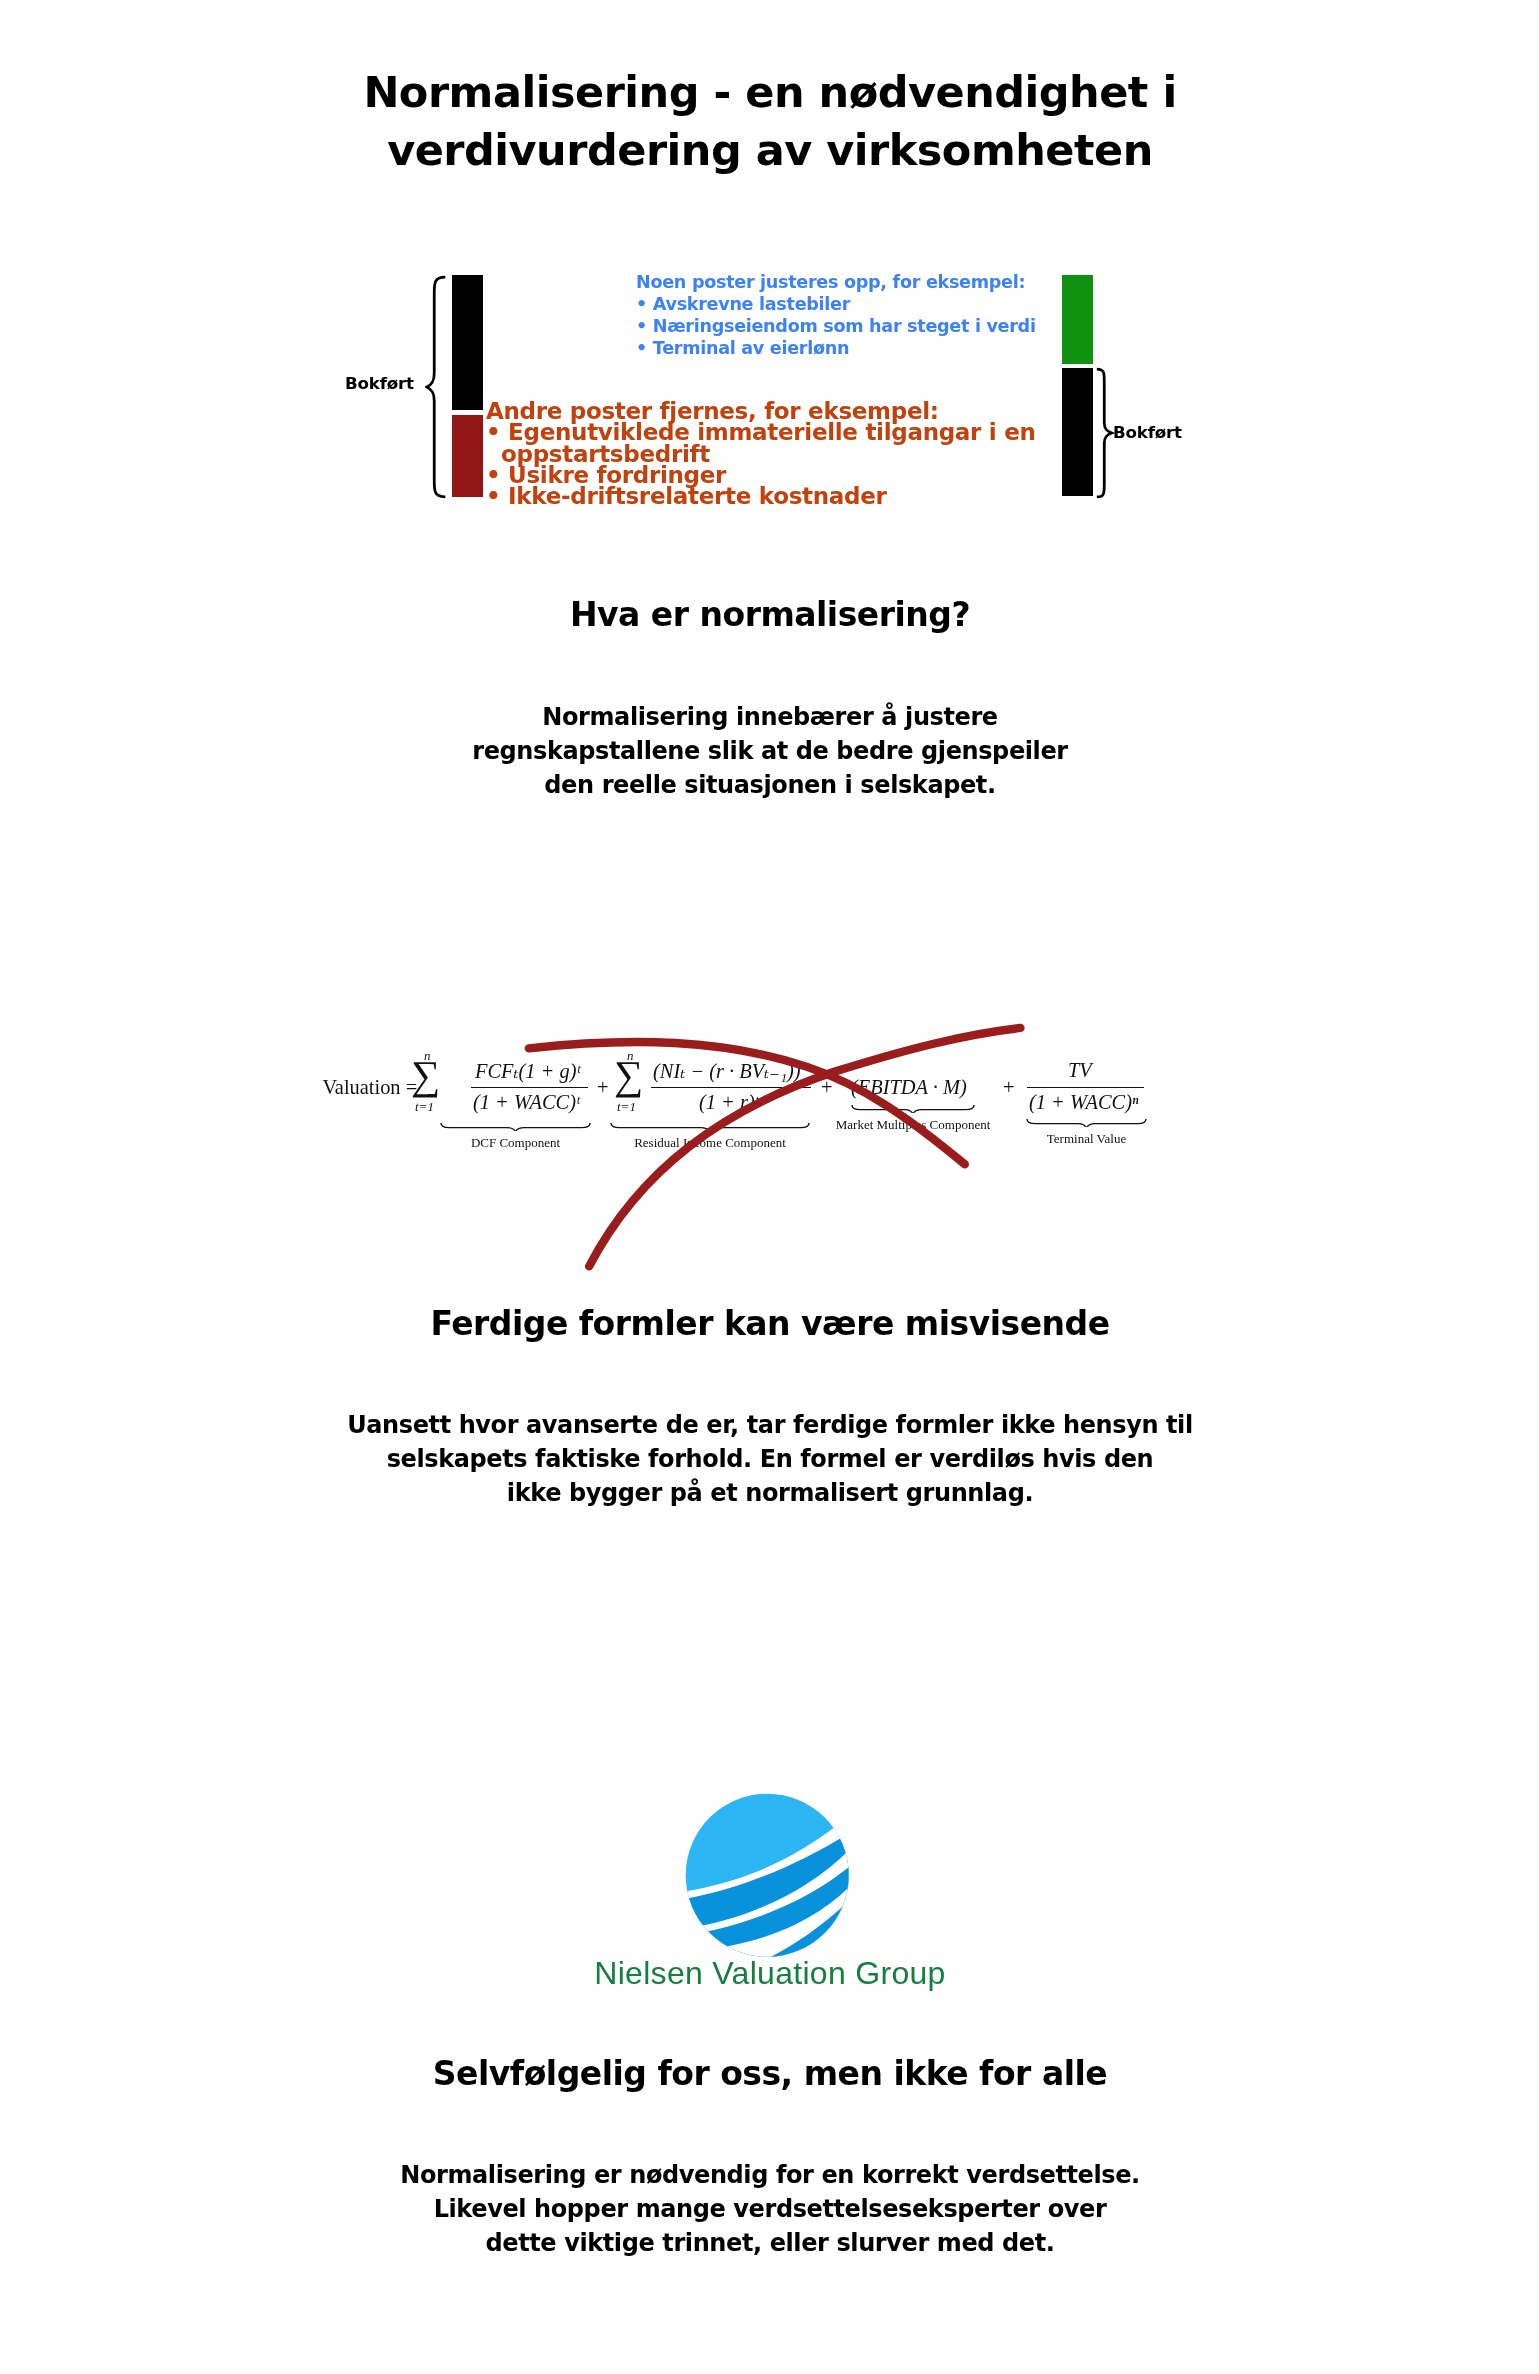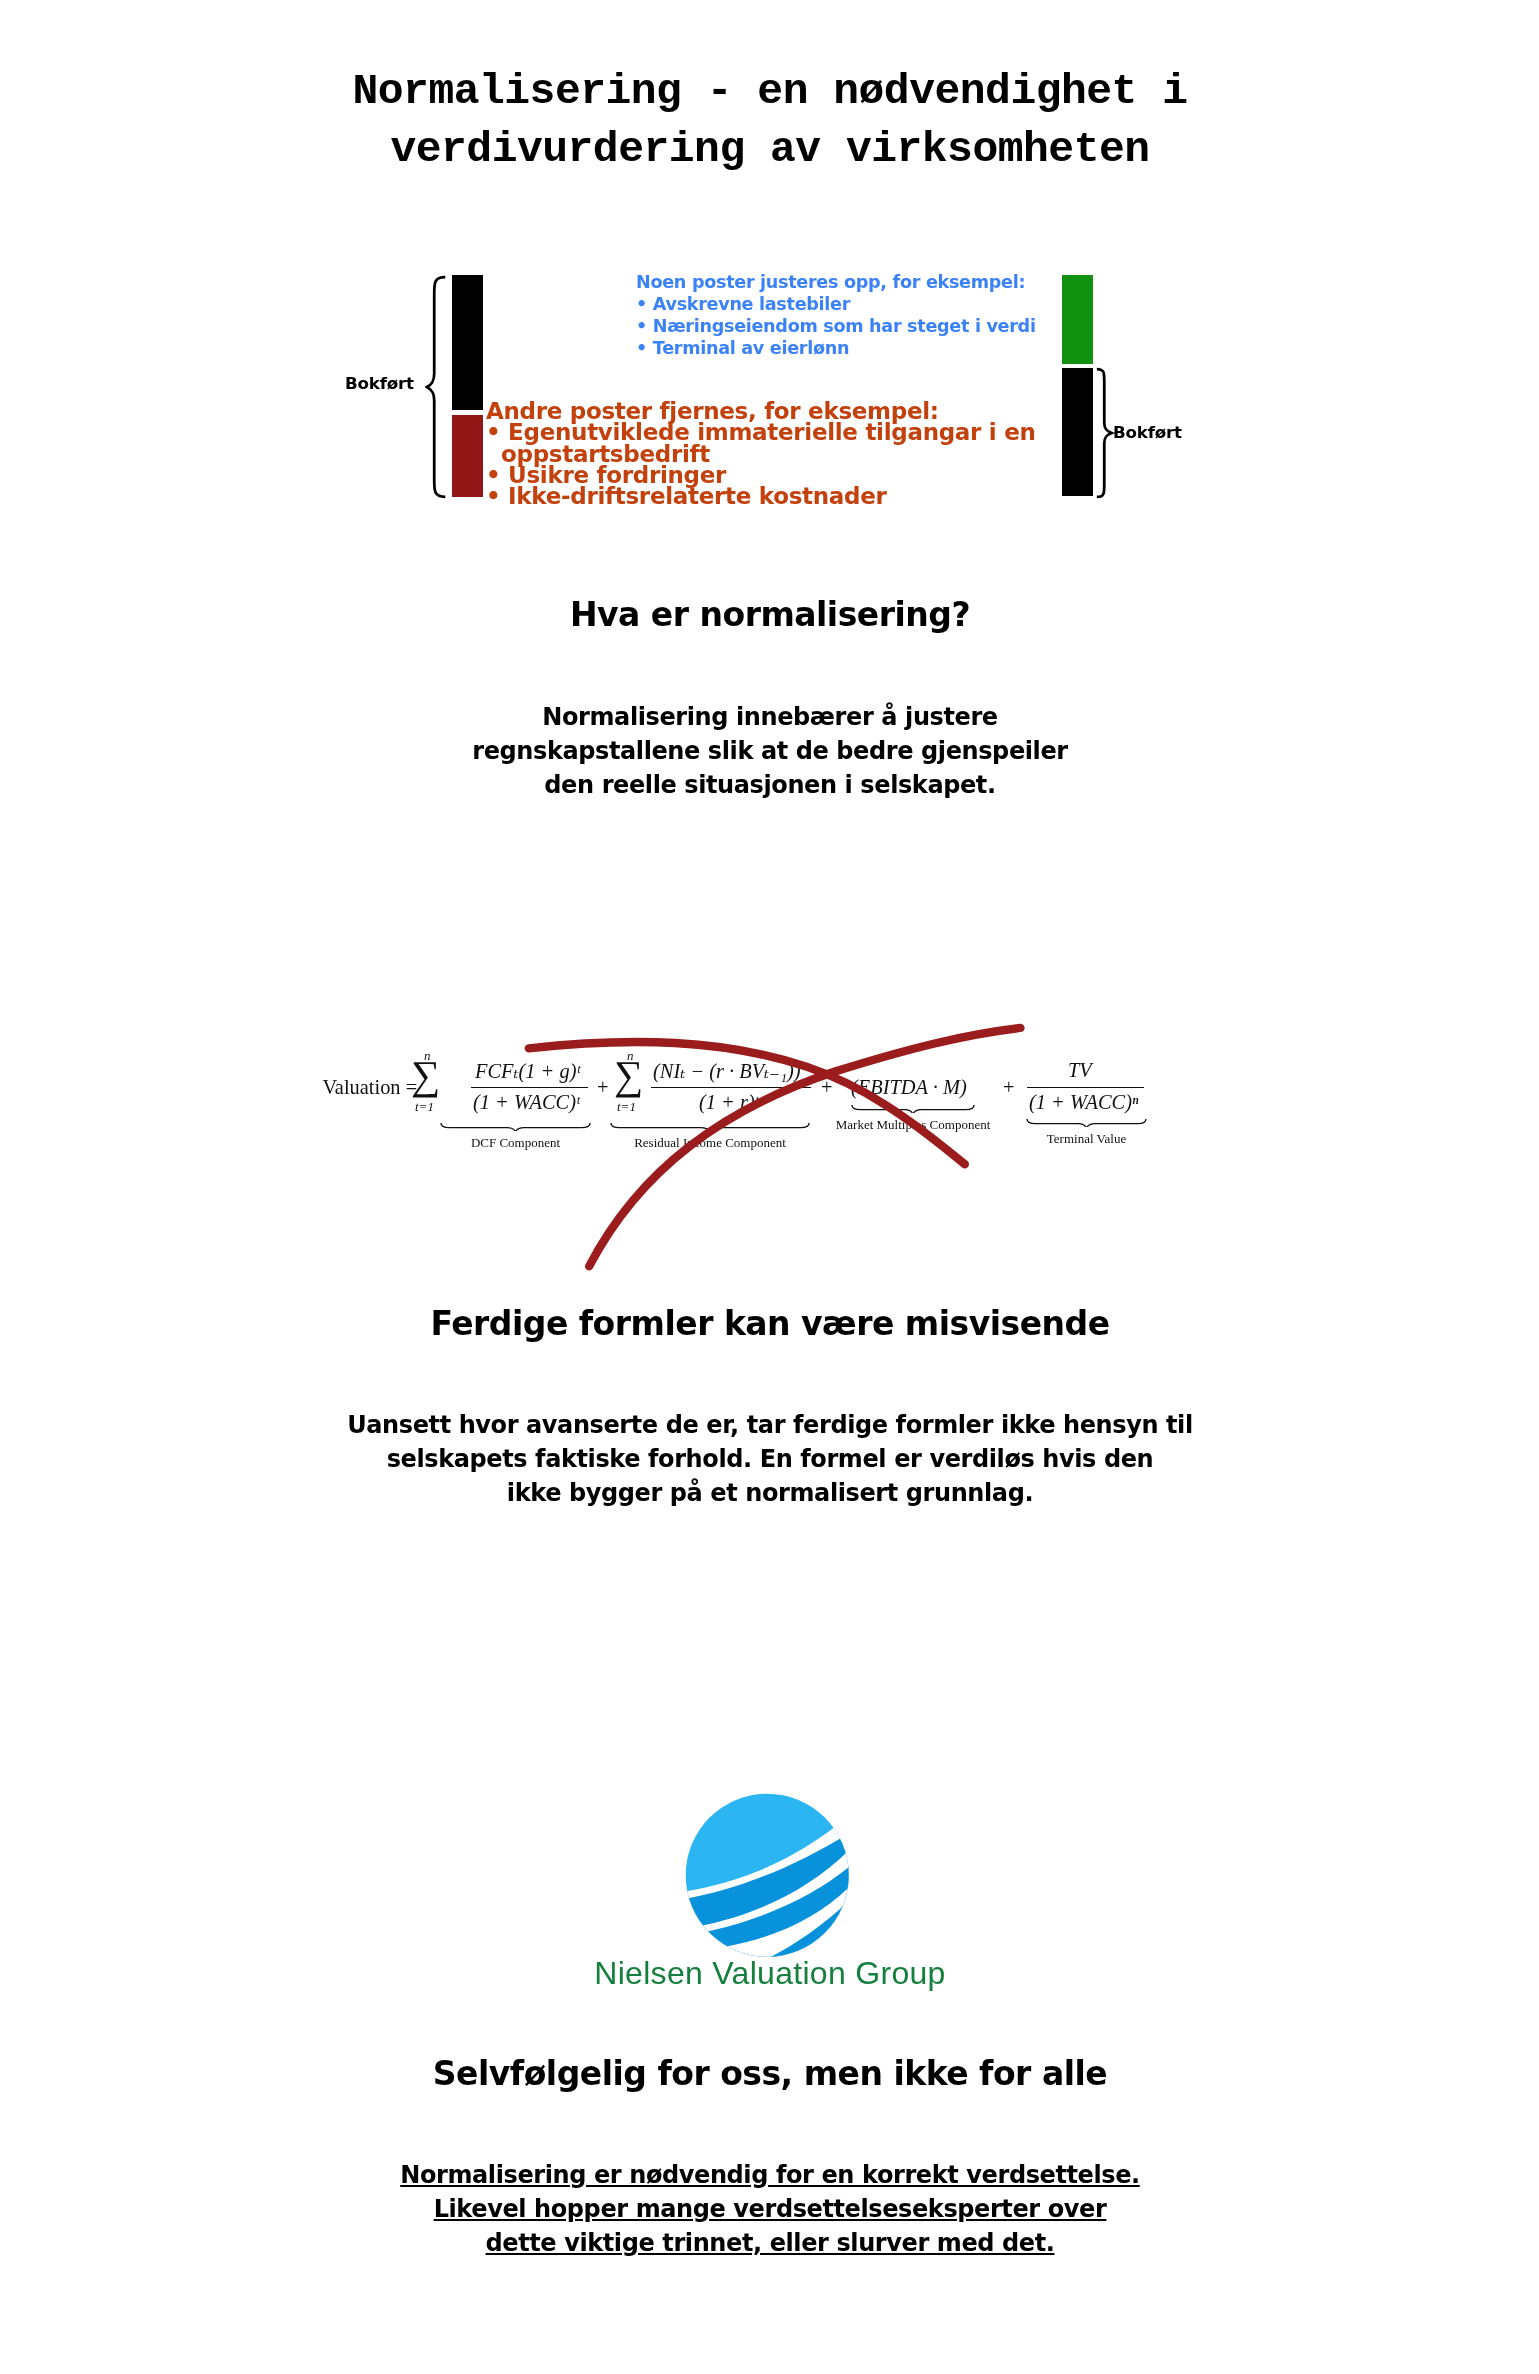--- a/index.html
+++ b/index.html
@@ -27,21 +27,21 @@
     .fn { font-size: 13px; }
     .fc { font-size: 13px; text-align: center; }
     .fracline { position: absolute; height: 1.4px; background: #111; }
     .brace { position: absolute; height: 9.3px; }
 
     .logo-text { position: absolute; left: 0; width: 1540px; top: 1955px; text-align: center; font-family: "Liberation Sans", sans-serif; font-size: 32px; color: #15803d; letter-spacing: 0.3px; }
   </style>
 </head>
 <body>
 
-<div class="abs center h1" style="top:63px;font-family:Liberation Mono, monospace;">
+<div class="abs center h1" style="top:63px;">
   <div>Normalisering - en nødvendighet i</div>
   <div>verdivurdering av virksomheten</div>
 </div>
 
 <div>
 
   <div class="lbl" style="left:345px; top:373px;">Bokført</div>
   <svg class="abs" style="left:425px; top:275px;" width="24" height="224" viewBox="0 0 26 242">
     <path d="M22 2 C10 2 10 8 10 20 L10 106 C10 114 8 118 2 121 C8 124 10 128 10 136 L10 222 C10 234 10 240 22 240" fill="none" stroke="#000" stroke-width="3"></path>
   </svg>
@@ -151,18 +151,18 @@
       <path d="M0 158 C80 145 145 115 190 75 L190 190 L0 190 Z" fill="#0892dc"></path>
       <path d="M60 190 C120 160 160 120 190 85 L190 190 Z" fill="#ffffff" opacity="0"></path>
       <path d="M0 190 L0 175 C70 170 140 150 190 95 L190 110 C150 150 110 175 75 190 Z" fill="#ffffff"></path>
       <path d="M0 190 L0 178 C40 182 55 186 60 190 Z" fill="#ffffff"></path>
     </g>
   </svg>
   <div class="logo-text">Nielsen Valuation Group</div>
 </div>
 
 <div class="abs center h2" style="top:2053px;">Selvfølgelig for oss, men ikke for alle</div>
-<div class="abs center p" style="top:2158px;text-decoration:underline;">
+<div class="abs center p" style="top:2158px;">
   <span>Normalisering er nødvendig for en korrekt verdsettelse.</span>
   <span>Likevel hopper mange verdsettelseseksperter over</span>
   <span>dette viktige trinnet, eller slurver med det.</span>
 </div>
 
 
 </body></html>

